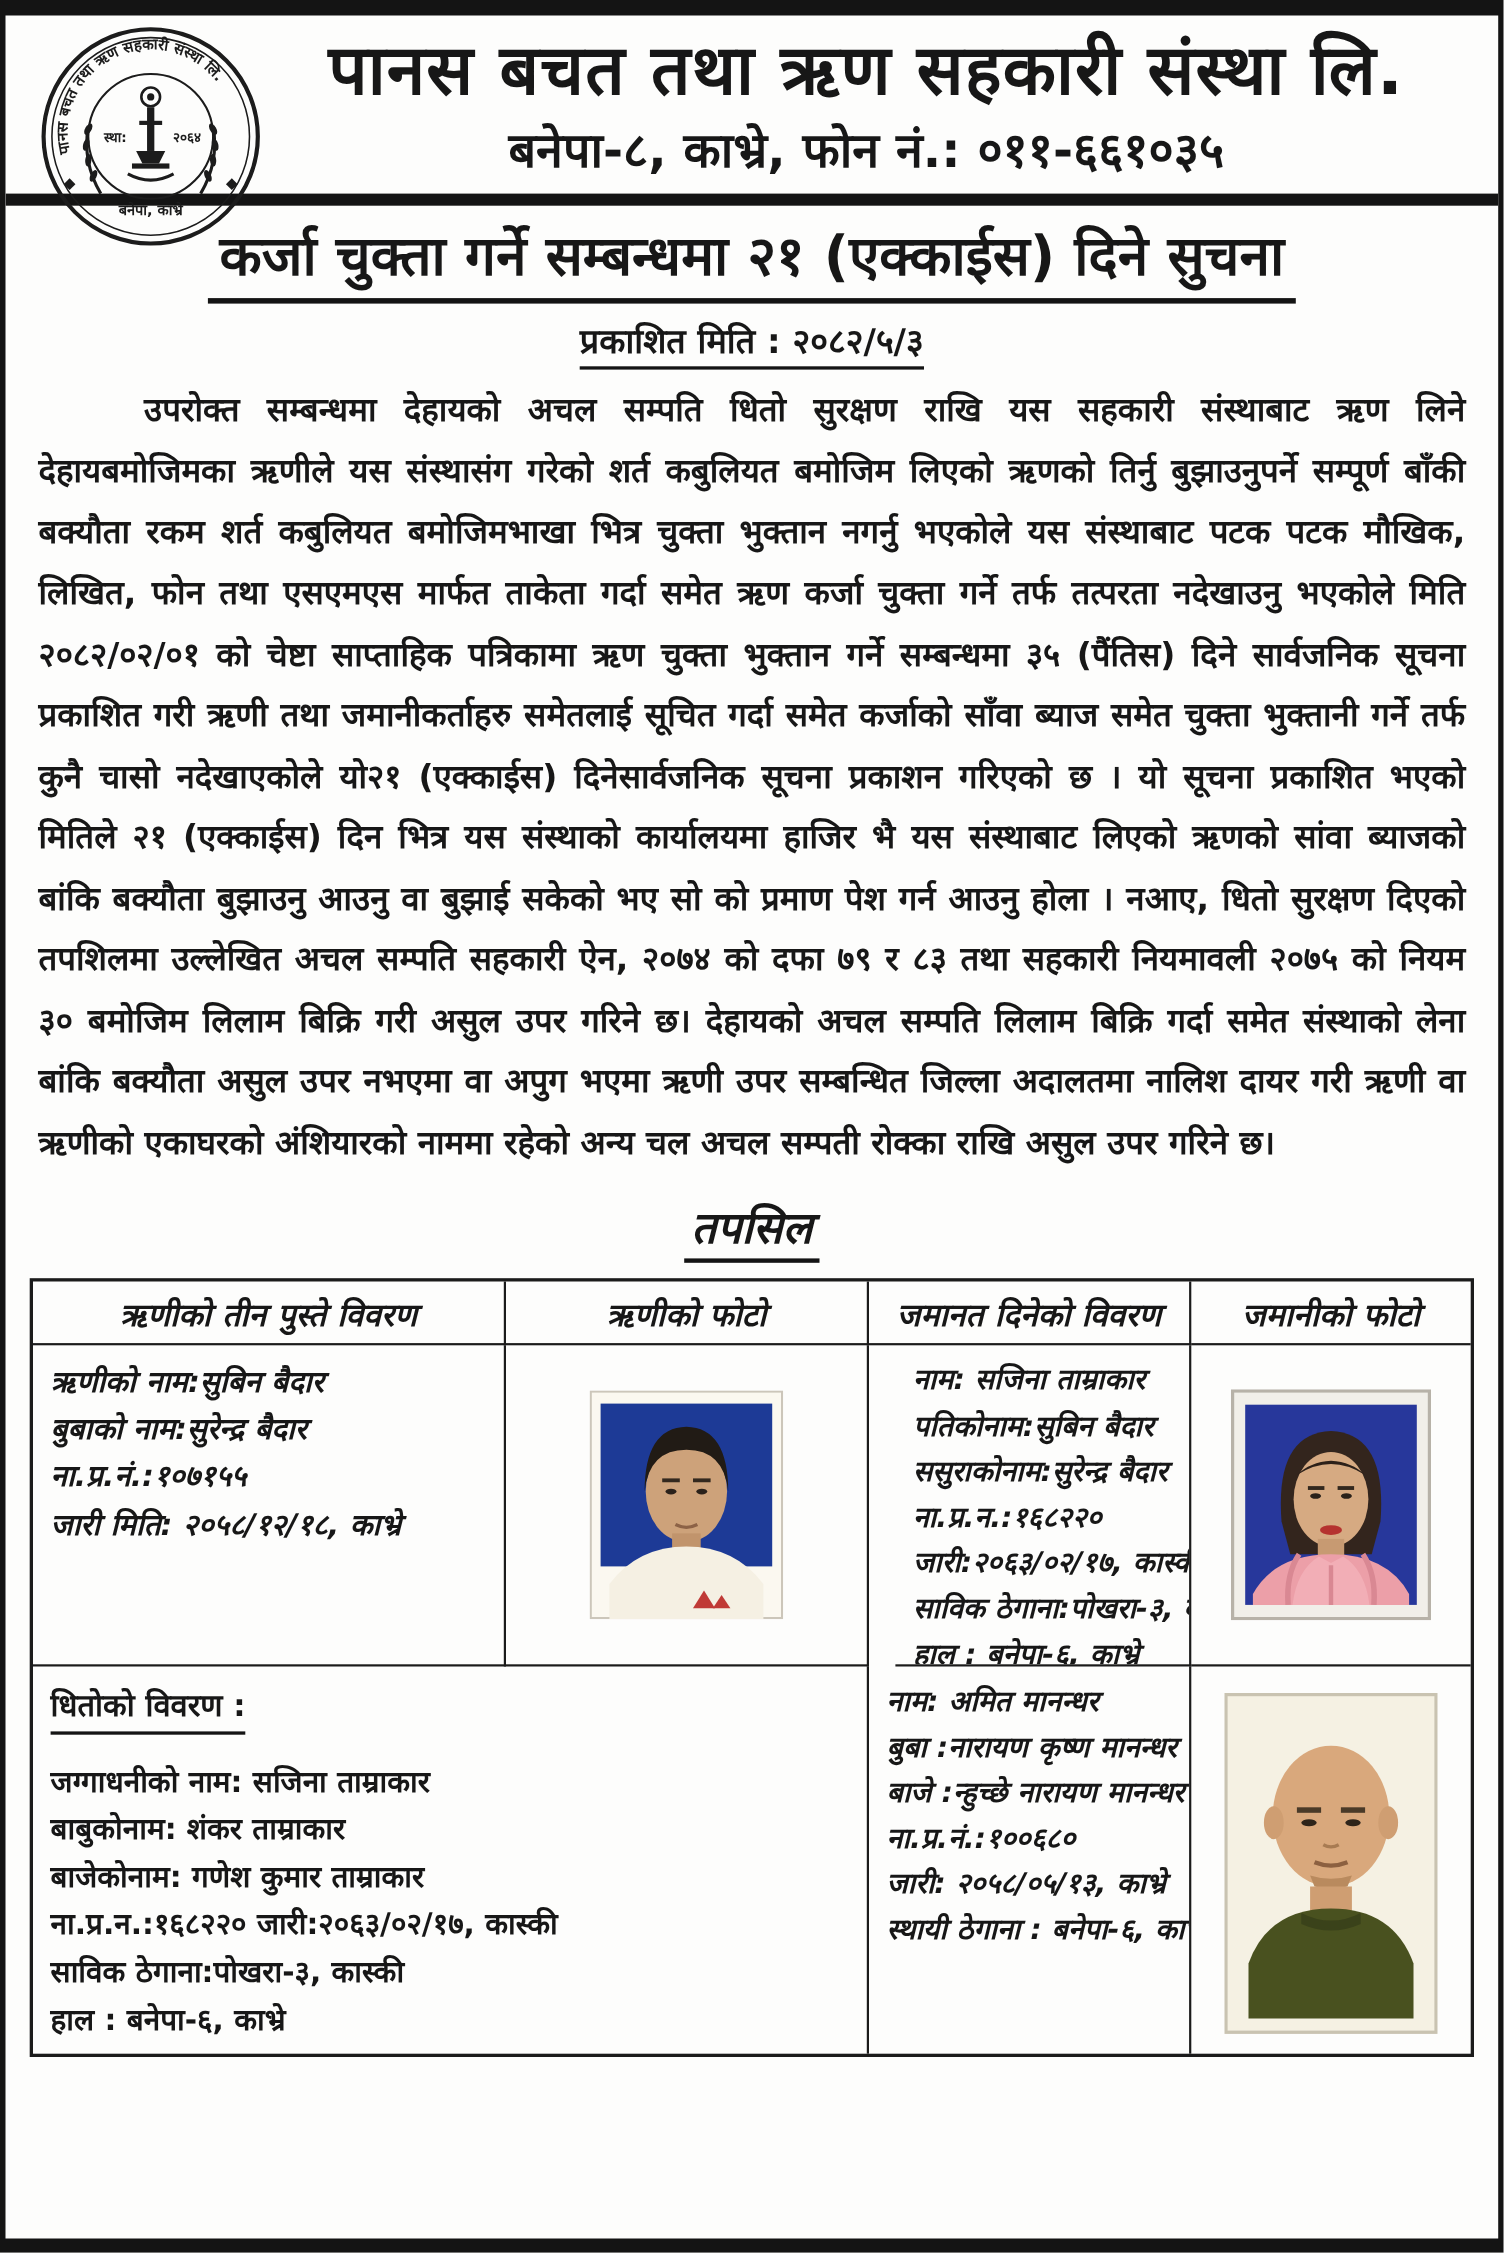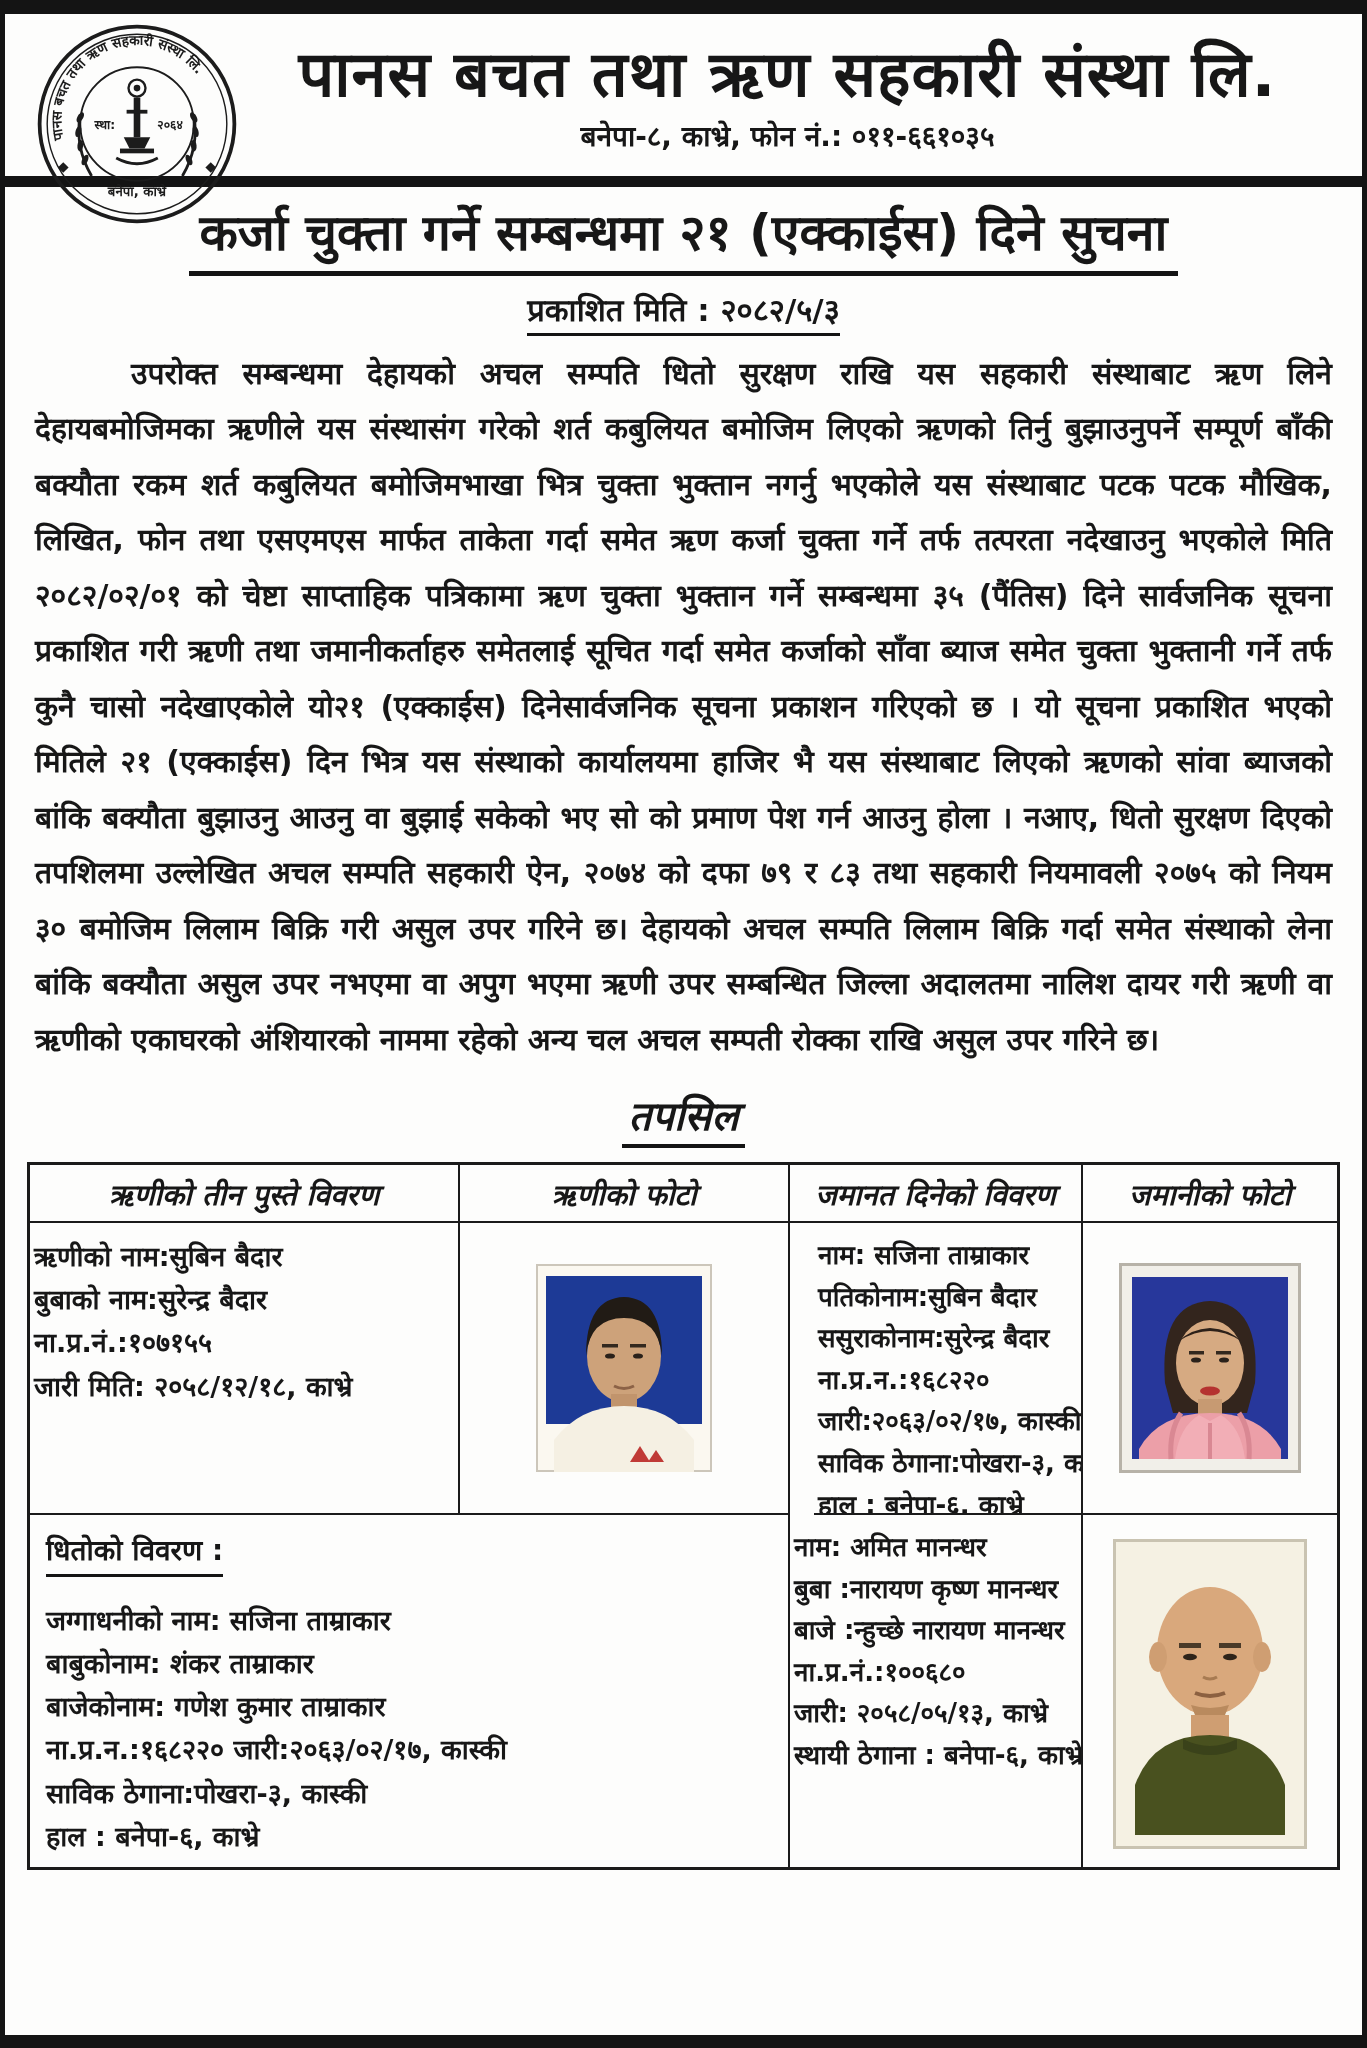--- a/index.html
+++ b/index.html
@@ -10,21 +10,21 @@
     background:#fdfdfc; overflow:hidden;
     border:5px solid #141414; border-top-width:14px; border-bottom-width:13px;
     padding:0 22px;
   }
   
   .header { display:flex; align-items:center; padding-top:8px; height:158px; }
   .logo-wrap { width:218px; height:150px; position:relative; flex:0 0 auto; }
   .logo-wrap svg { position:absolute; top:-2px; left:6px; }
   .head-text { flex:1; text-align:center; padding-right:10px; }
   .org-name { font-size:63px; font-weight:bold; letter-spacing:1px; line-height:1.1; }
-  .org-addr { font-size:28px; font-weight:bold; margin-top:6px; }
+  .org-addr { font-size:44px; font-weight:bold; margin-top:6px; }
   .divider { height:11px; background:#141414; margin:4px -22px 0 -22px; }
   
   .title-block { text-align:center; margin-top:18px; }
   .main-title {
     display:inline-block; font-size:50px; font-weight:bold;
     border-bottom:5px solid #141414; padding:0 10px 8px 10px; line-height:1.15;text-align:center;
   }
   .pub-date {
     display:inline-block; font-size:31px; font-weight:bold;
     border-bottom:3px solid #141414; padding-bottom:3px; margin-top:12px;
@@ -44,21 +44,21 @@
     display:grid; width:1313px; margin:0 auto;
     grid-template-columns: 430px 330px 293px 1fr;
     grid-template-rows: 58px 292px 1fr;
     border:3px solid #1b1b1b; height:708px; background:#fdfdfc;
   }
   .cell { border-right:2px solid #1b1b1b; border-bottom:2px solid #1b1b1b; overflow:hidden; }
   .cell.last-col { border-right:none; }
   .cell.last-row { border-bottom:none; }
   .th { display:flex; align-items:center; justify-content:center;
         font-size:29px; font-weight:bold;font-style:italic; }
-  .info { padding:12px 4px; font-size:27px; font-weight:bold; line-height:1.6; }
+  .info { padding:12px 16px; font-size:27px; font-weight:bold; line-height:1.6;font-style:italic; }
   .info .line { white-space:nowrap; }
   .photo-cell { display:flex; align-items:center; justify-content:center; }
   .merged { grid-column:1 / 3; display:flex; flex-direction:column; }
   .mortgage-body { flex:1; padding:14px 16px; font-size:27px; font-weight:bold; line-height:1.6; }
   .mortgage-title { display:inline-block; font-size:28px; border-bottom:3px solid #141414; margin-bottom:22px; }
   .photo-frame { line-height:0; }
 </style>
 </head>
 <body>
 

